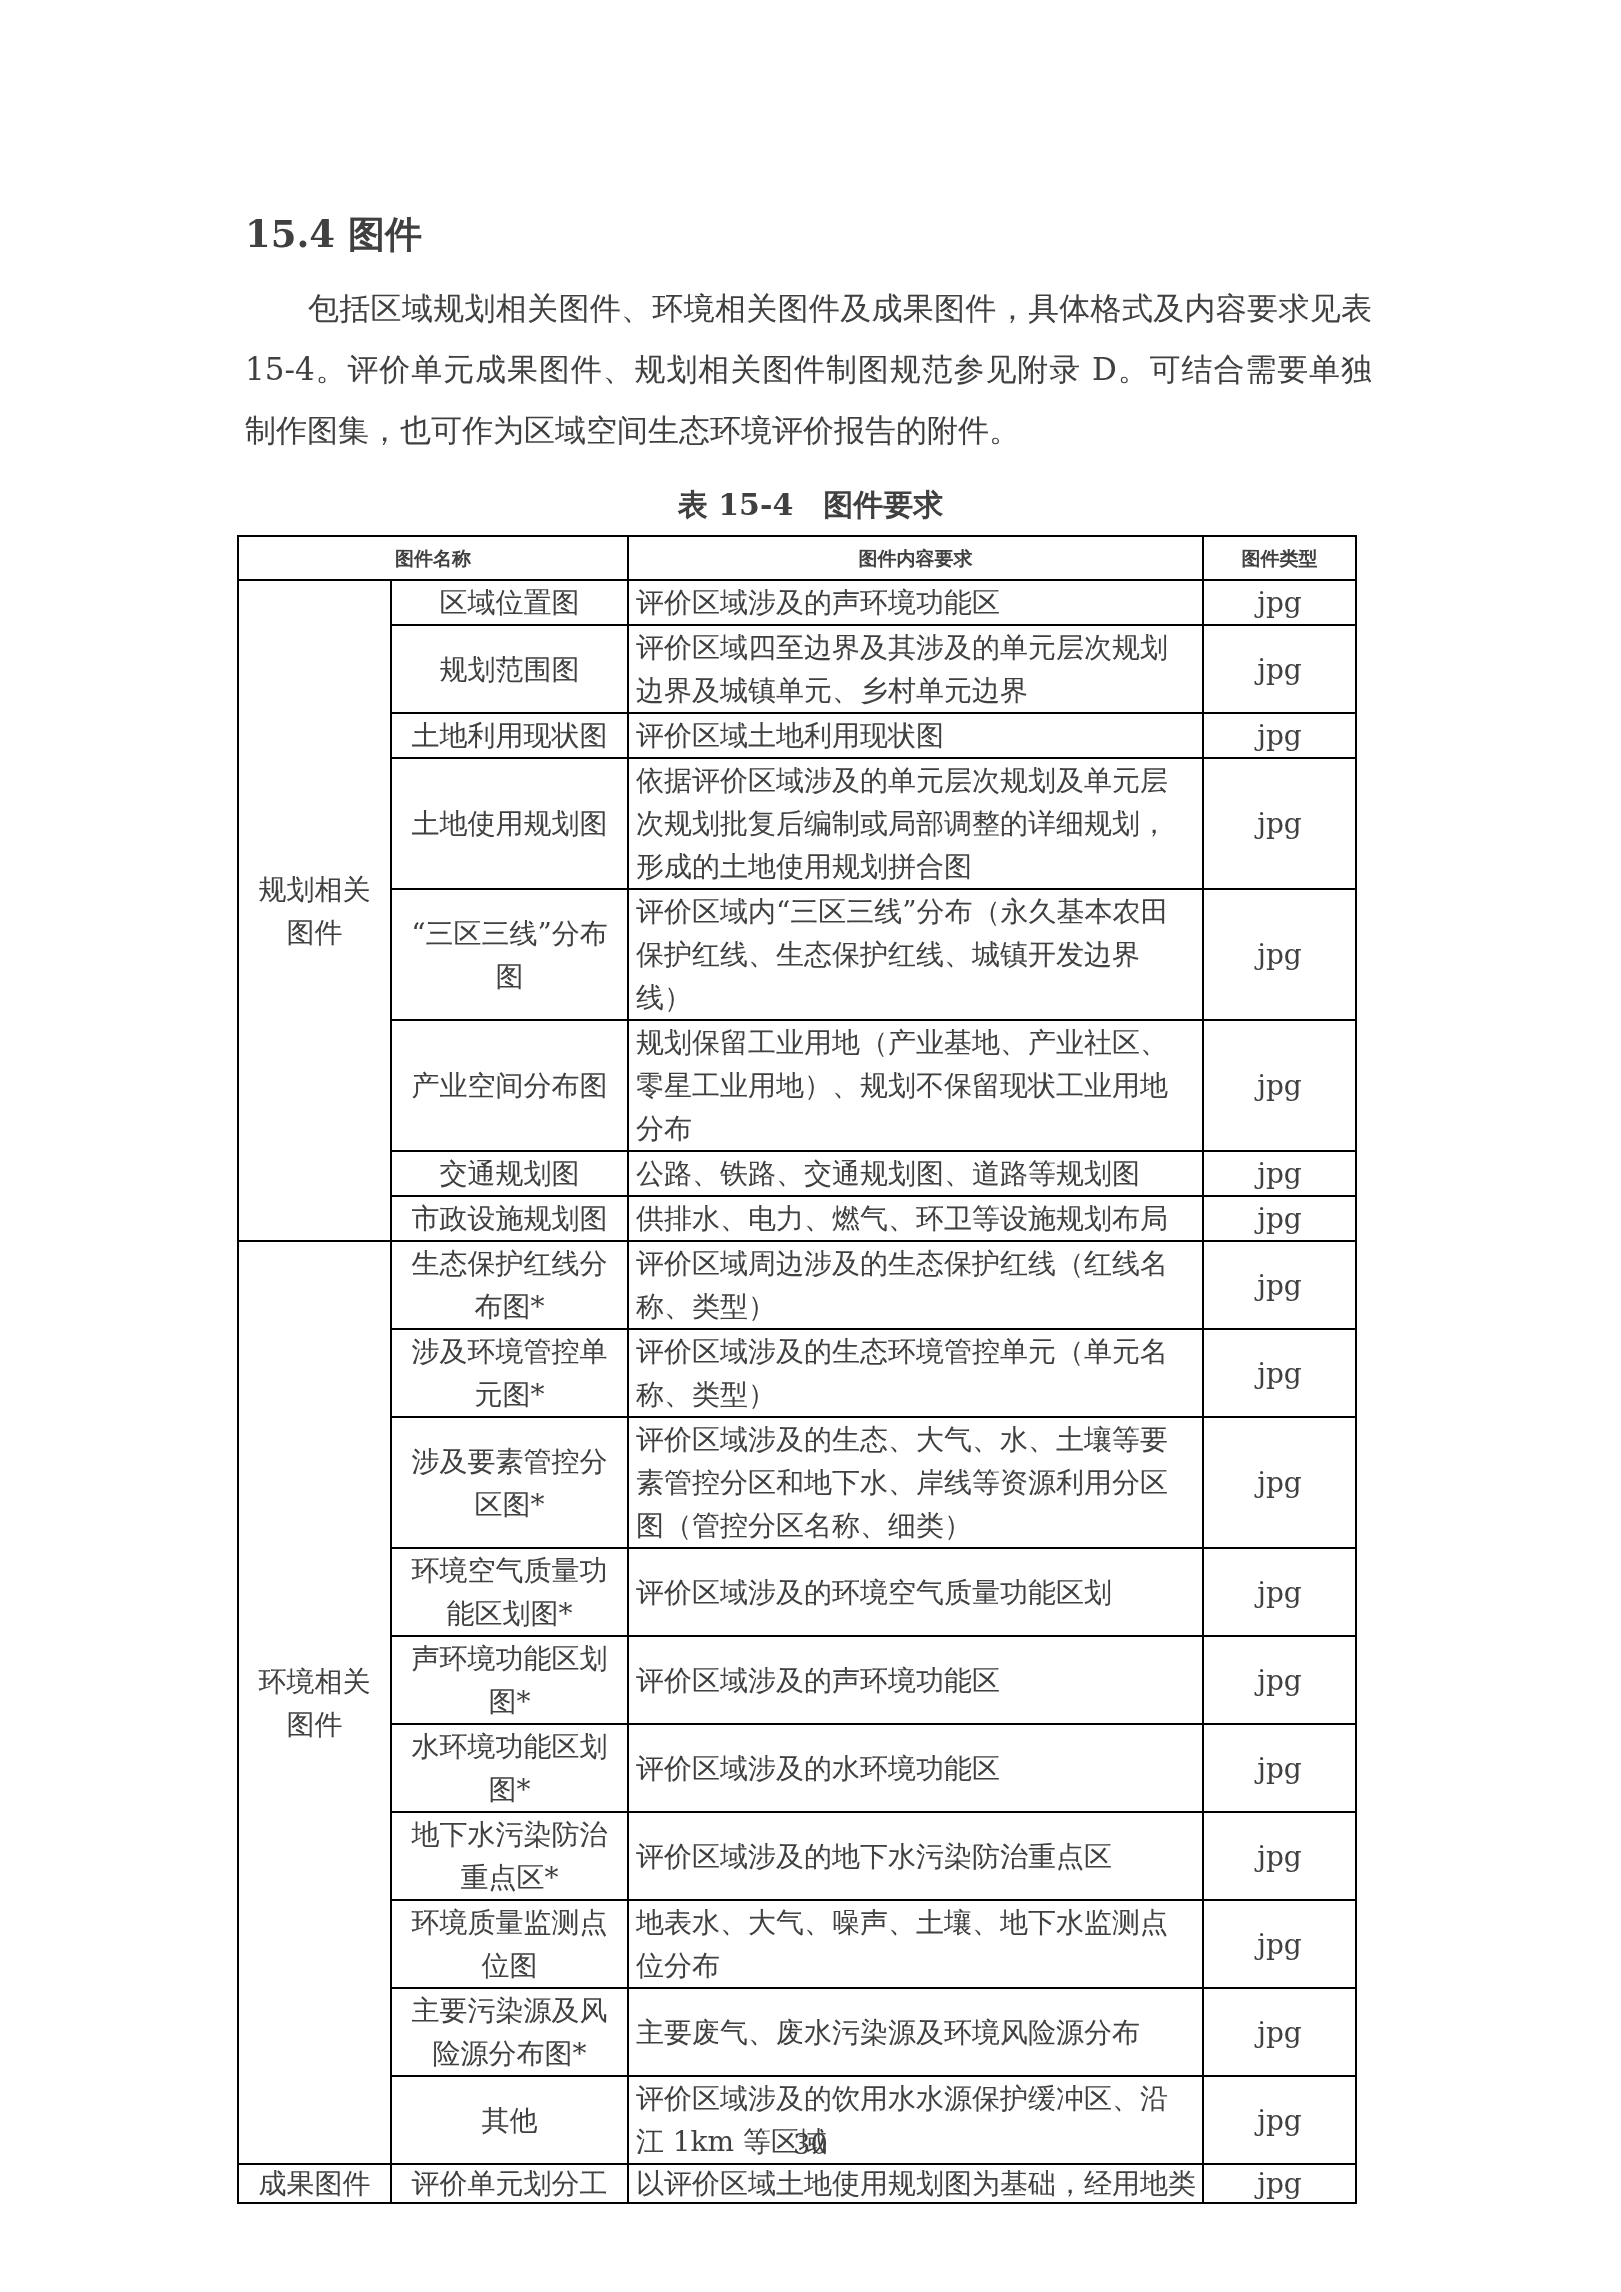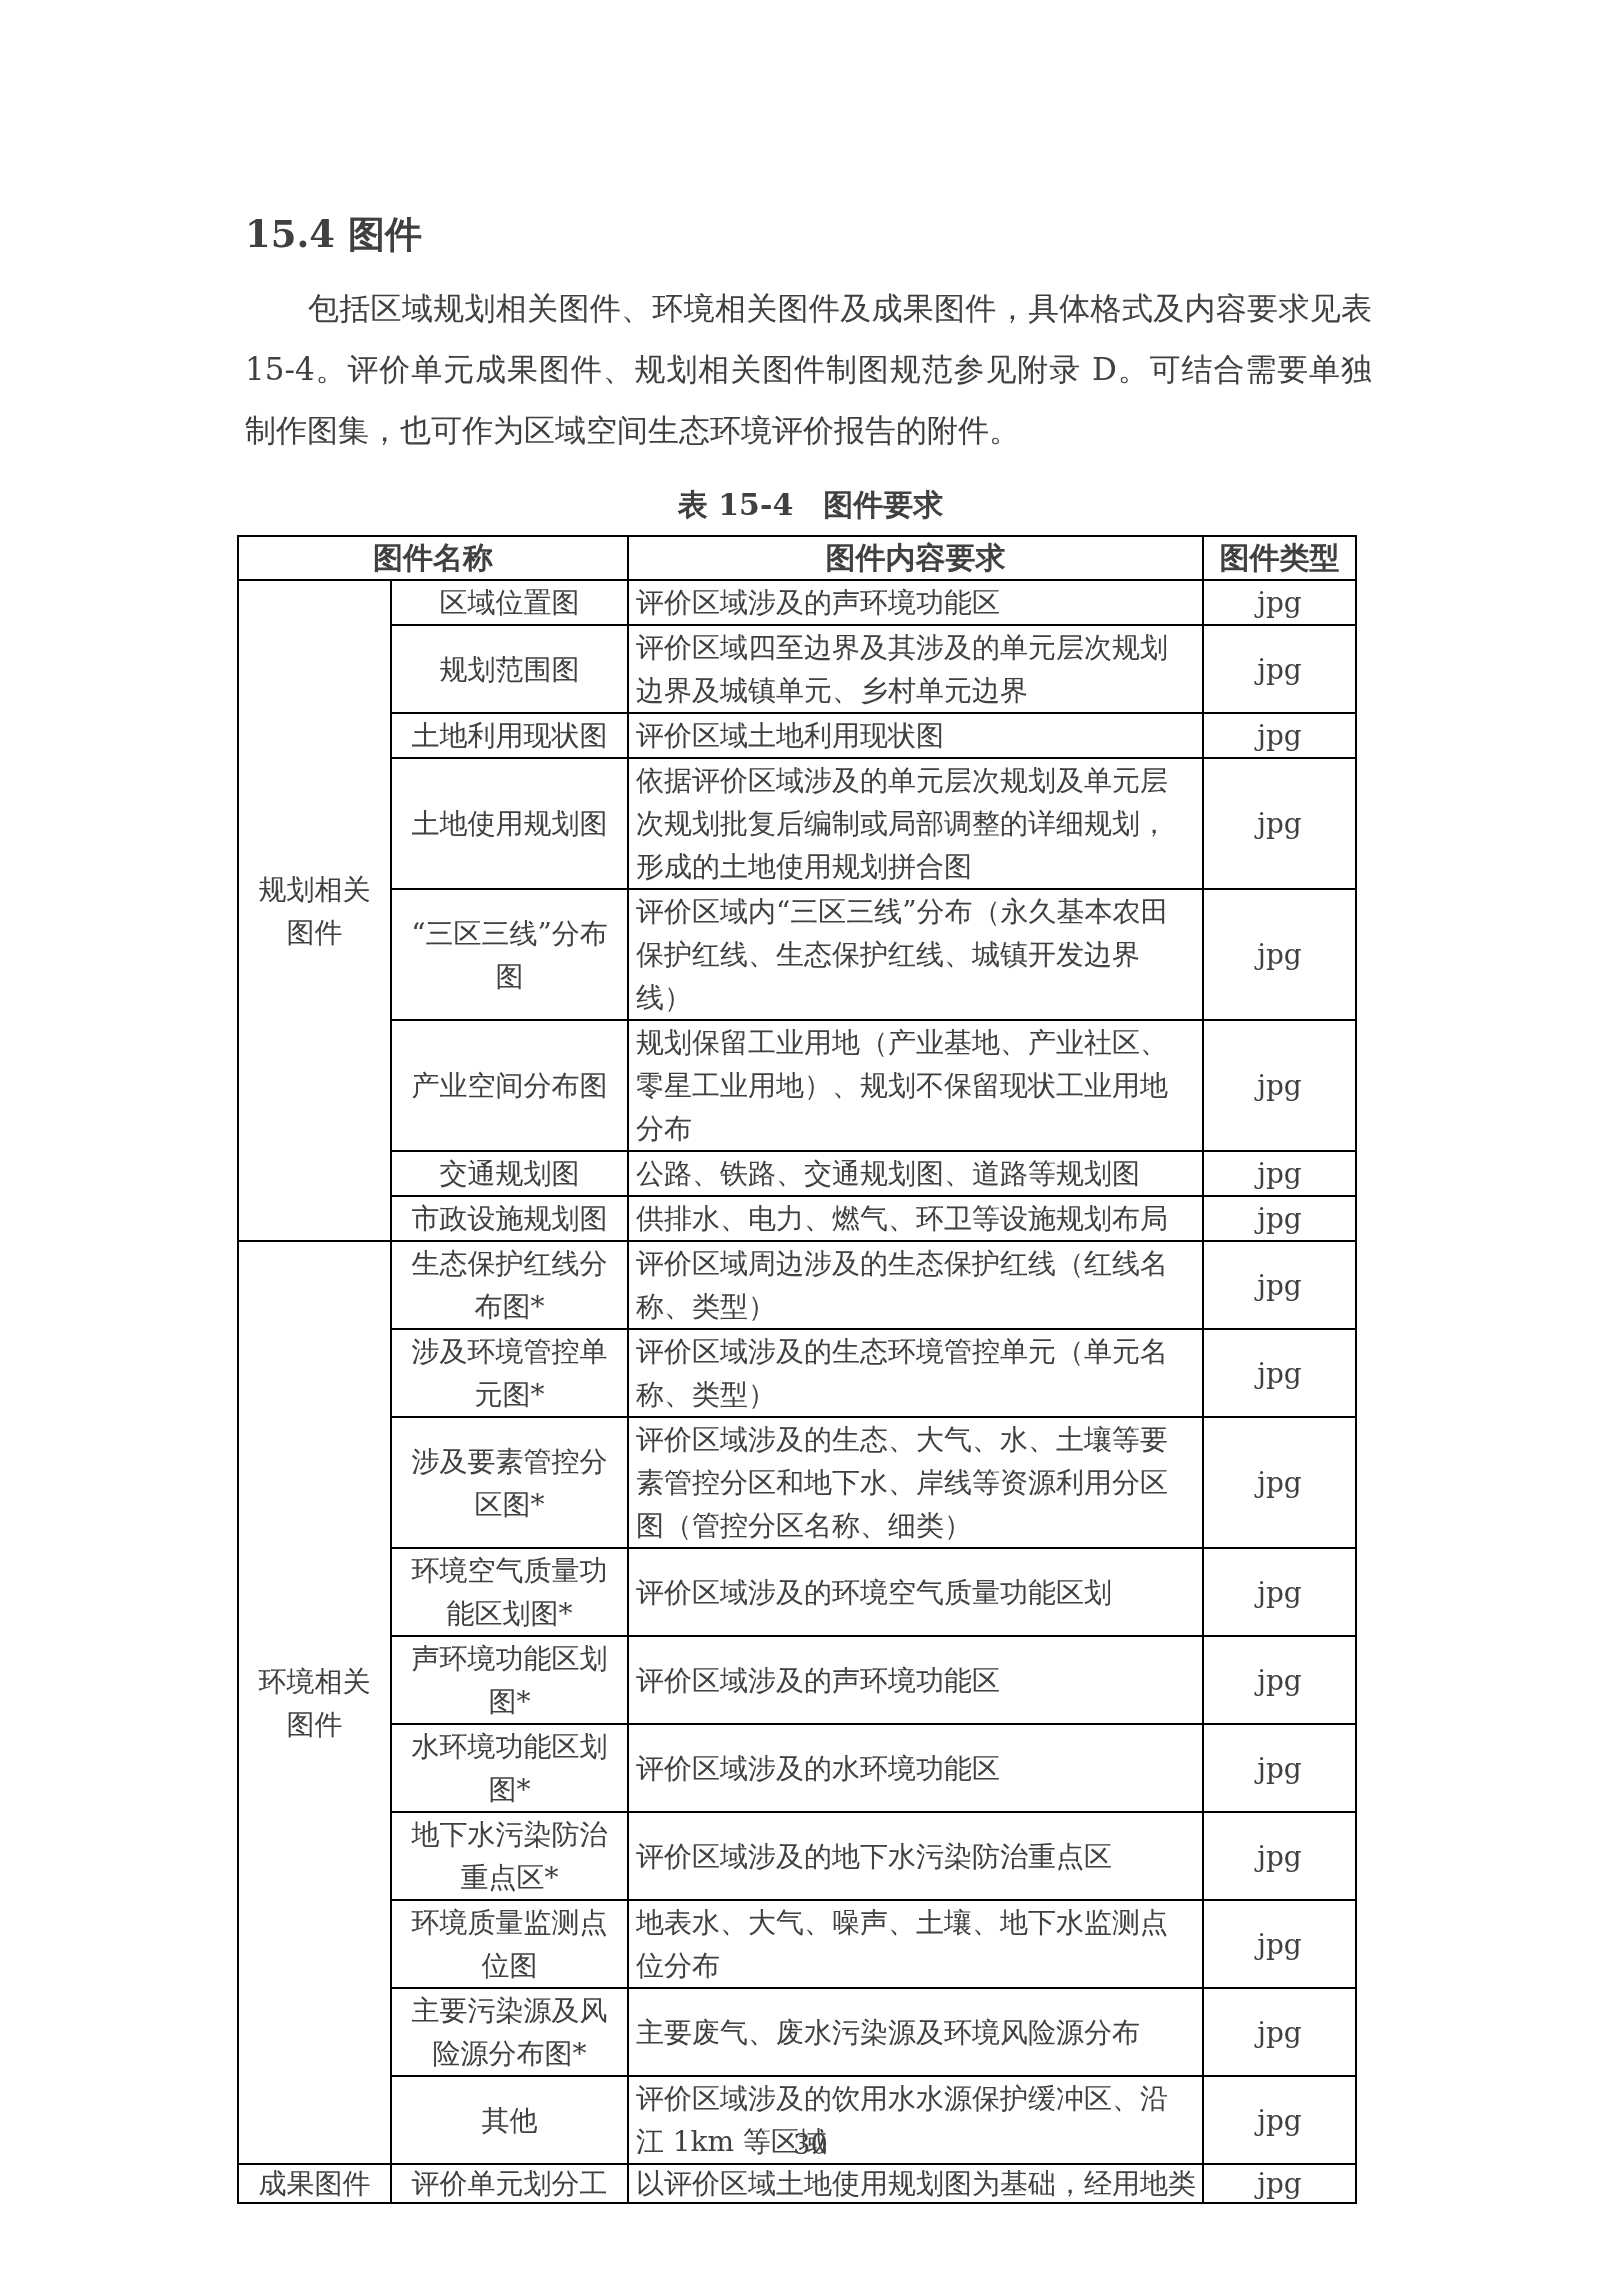--- a/index.html
+++ b/index.html
@@ -52,21 +52,21 @@
   }
   .figures-table th,
   .figures-table td{
     border:2px solid #000000;
     padding:0;
     vertical-align:middle;
     overflow:hidden;
   }
   .figures-table th{
     font-weight:bold;
-    font-size:30px;
+    font-size:19px;
     height:42px;
     line-height:42px;
     text-align:center;
   }
   .figures-table td{
     line-height:43px;
   }
   td.cat, td.name{
     text-align:center;
     white-space:pre-line;

